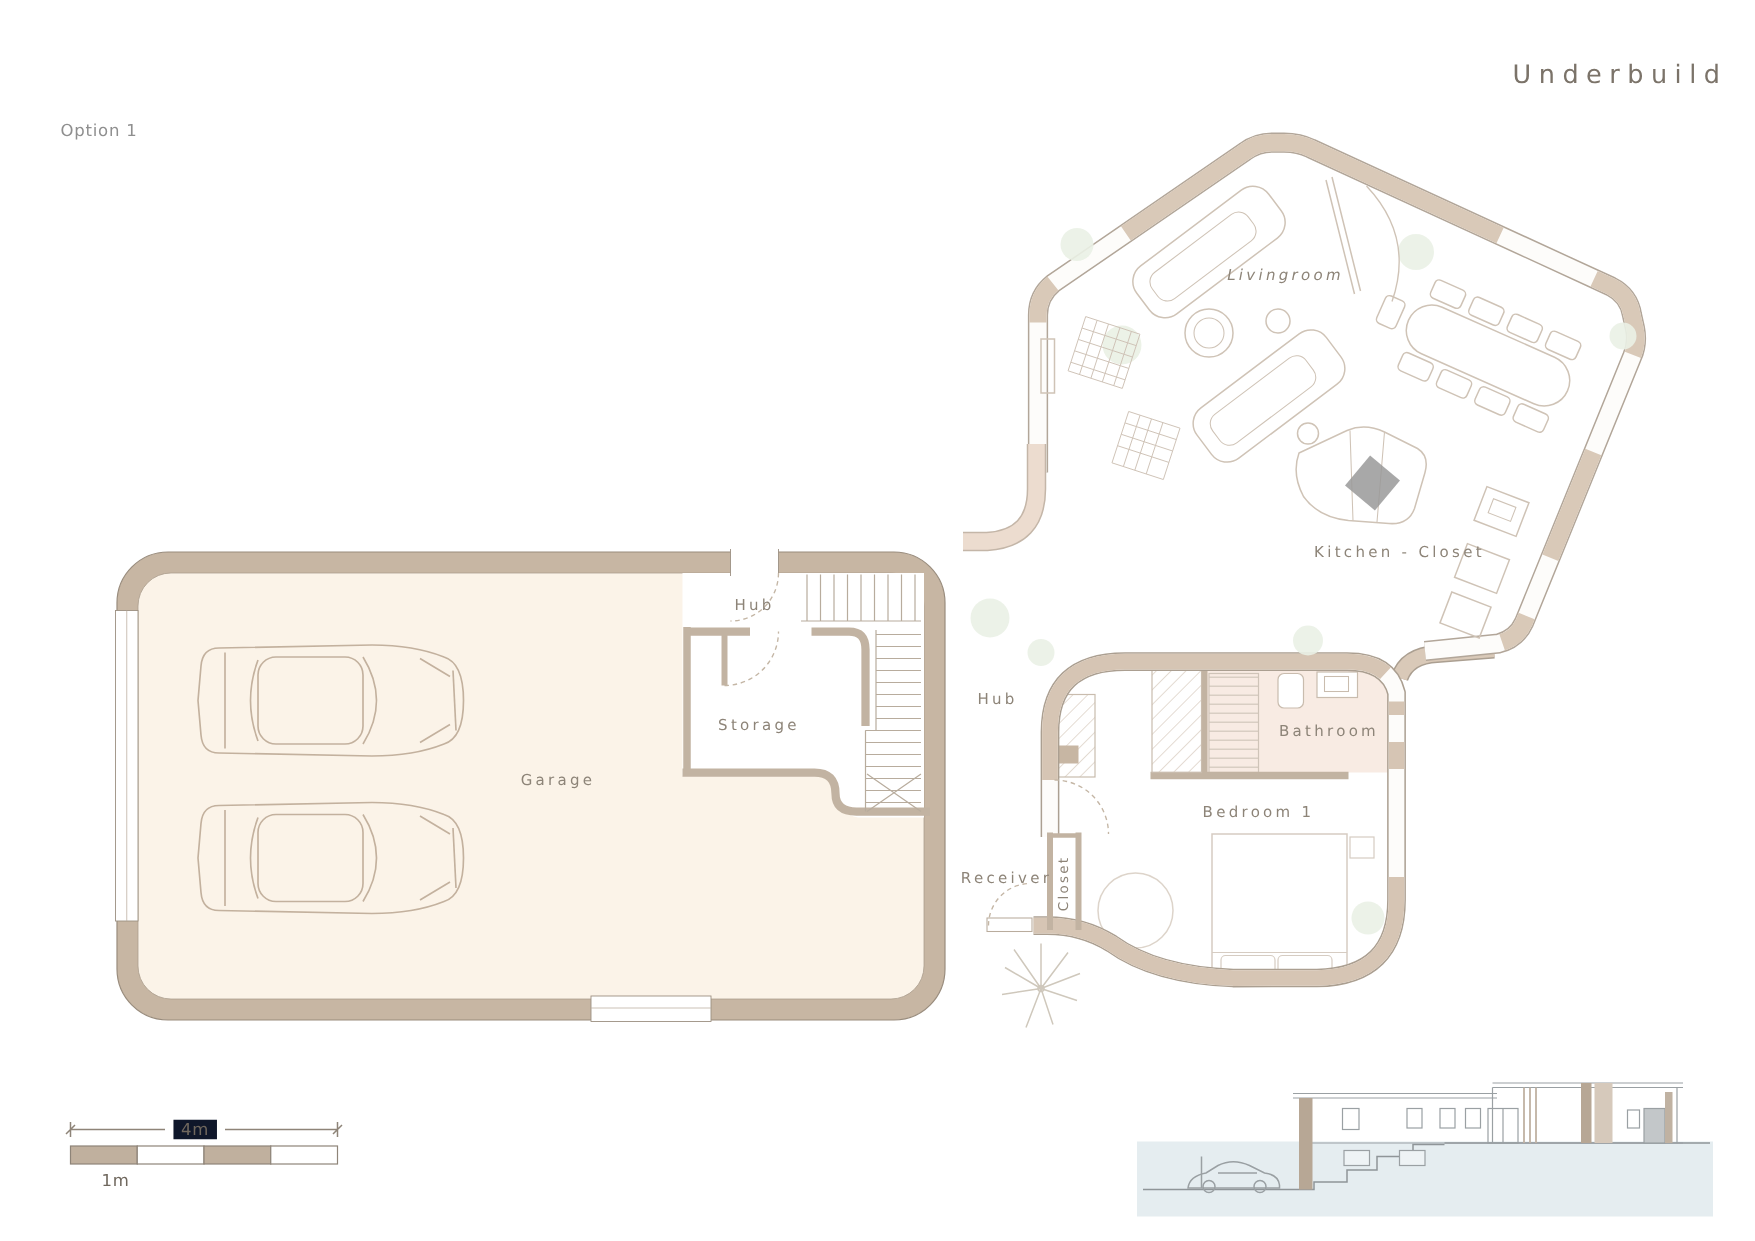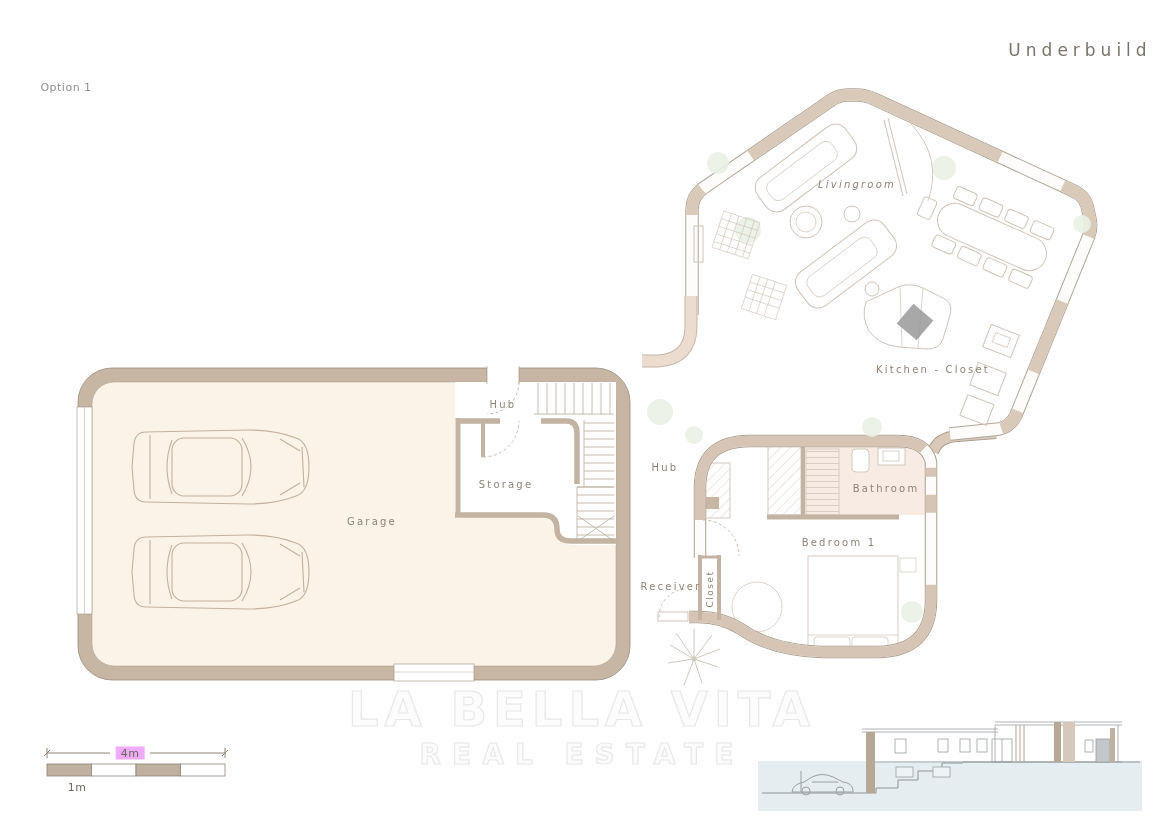--- a/index.html
+++ b/index.html
@@ -4,21 +4,21 @@
 <style>
   html,body{margin:0;padding:0;background:#ffffff;}
   #stage{position:relative;width:1170px;height:827px;background:#ffffff;overflow:hidden;
          font-family:"DejaVu Sans",sans-serif;}
   #plan-svg{position:absolute;left:0;top:0;z-index:1;}
   .lbl{position:absolute;transform:translate(-50%,-50%);font-size:10px;letter-spacing:2.2px;
        color:#8d8478;white-space:nowrap;z-index:6;}
   .lbl.small{font-size:9px;letter-spacing:1.5px;}
   .lbl.vertical{transform:translate(-50%,-50%) rotate(-90deg);}
   .lbl.scale{letter-spacing:0.5px;color:#6f675d;font-size:11px;}
-  .lbl.scale.on-line{background:#f0abfc;padding:0 5px;}
+  .lbl.scale.on-line{background:#0f172a;padding:0 5px;}
   #title{position:absolute;left:1080px;top:50px;transform:translate(-50%,-50%);
          font-size:17px;letter-spacing:5px;color:#7b7369;z-index:6;white-space:nowrap;}
   #option{position:absolute;left:66px;top:87px;transform:translate(-50%,-50%);
           font-size:11px;letter-spacing:0.5px;color:#8f8f8f;z-index:6;white-space:nowrap;}
   #watermark{position:absolute;left:302px;top:684px;width:560px;text-align:center;z-index:5;
              pointer-events:none;font-weight:bold;color:#fcfcfd;
              -webkit-text-stroke:1.2px #e8e8e8;}
   #watermark .wm1{font-size:48px;letter-spacing:6px;line-height:1.05;}
   #watermark .wm2{font-size:28px;letter-spacing:11px;margin-top:4px;}
 </style>
@@ -234,24 +234,20 @@
     <rect x="1110" y="728" width="5" height="34" fill="#c0b2a2"></rect>
     <g stroke="#9aa0a3" stroke-width="1" fill="none">
       <path d="M 792 792 Q 793 784 804 782 L 812 777 Q 822 772 833 777 L 843 782 Q 852 783 853 790 L 853 792 Z"></path>
       <circle cx="806" cy="791" r="4"></circle>
           <circle cx="840" cy="791" r="4"></circle>
       <path d="M 812 782 H 838 M 801 771 V 792"></path>
     </g>
   </g>
 </svg>
 
-<div id="watermark">
-  <div class="wm1">LA BELLA VITA</div>
-  <div class="wm2">REAL ESTATE</div>
-</div>
 
 <div id="title">Underbuild</div>
 <div id="option">Option 1</div>
 
 <span class="lbl" style="left:372px;top:521px;">Garage</span>
 <span class="lbl" style="left:503px;top:404px;">Hub</span>
 <span class="lbl" style="left:506px;top:467px;margin-top:17px;">Storage</span>
 <span class="lbl" style="left:665px;top:467px;">Hub</span>
 <span class="lbl" style="left:857px;top:184px;font-style:italic;">Livingroom</span>
 <span class="lbl" style="left:933px;top:369px;">Kitchen - Closet</span>

